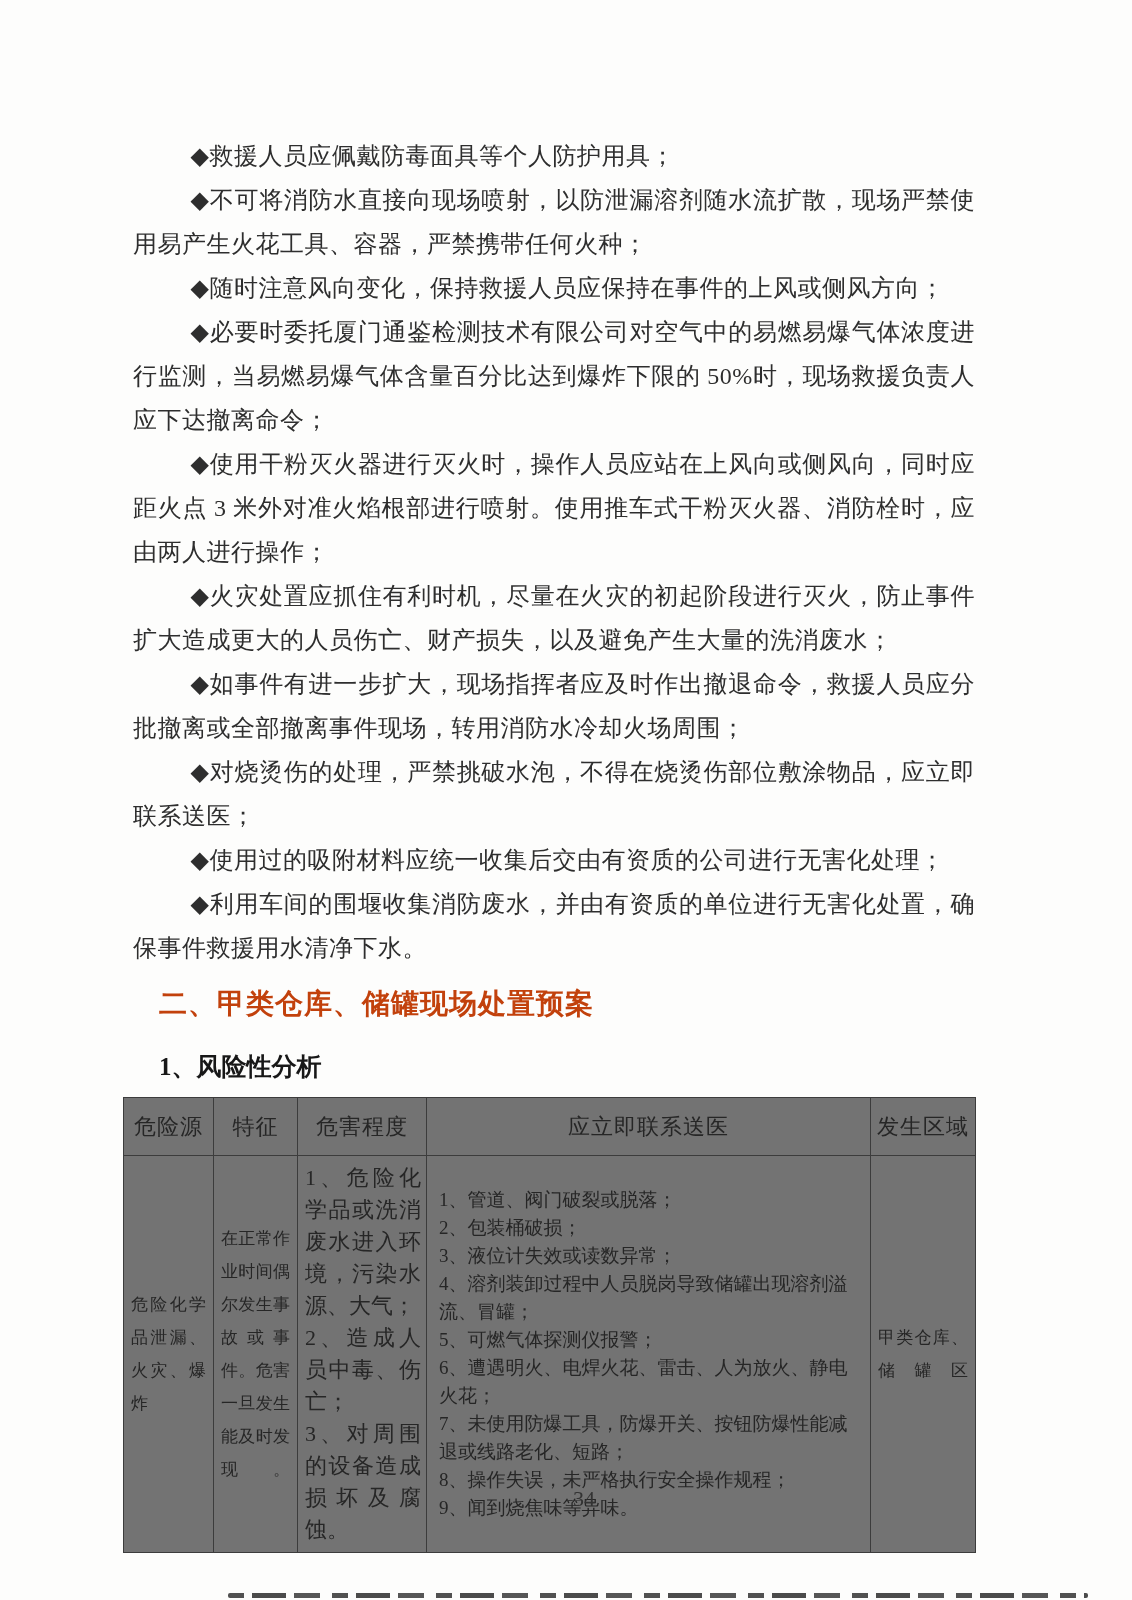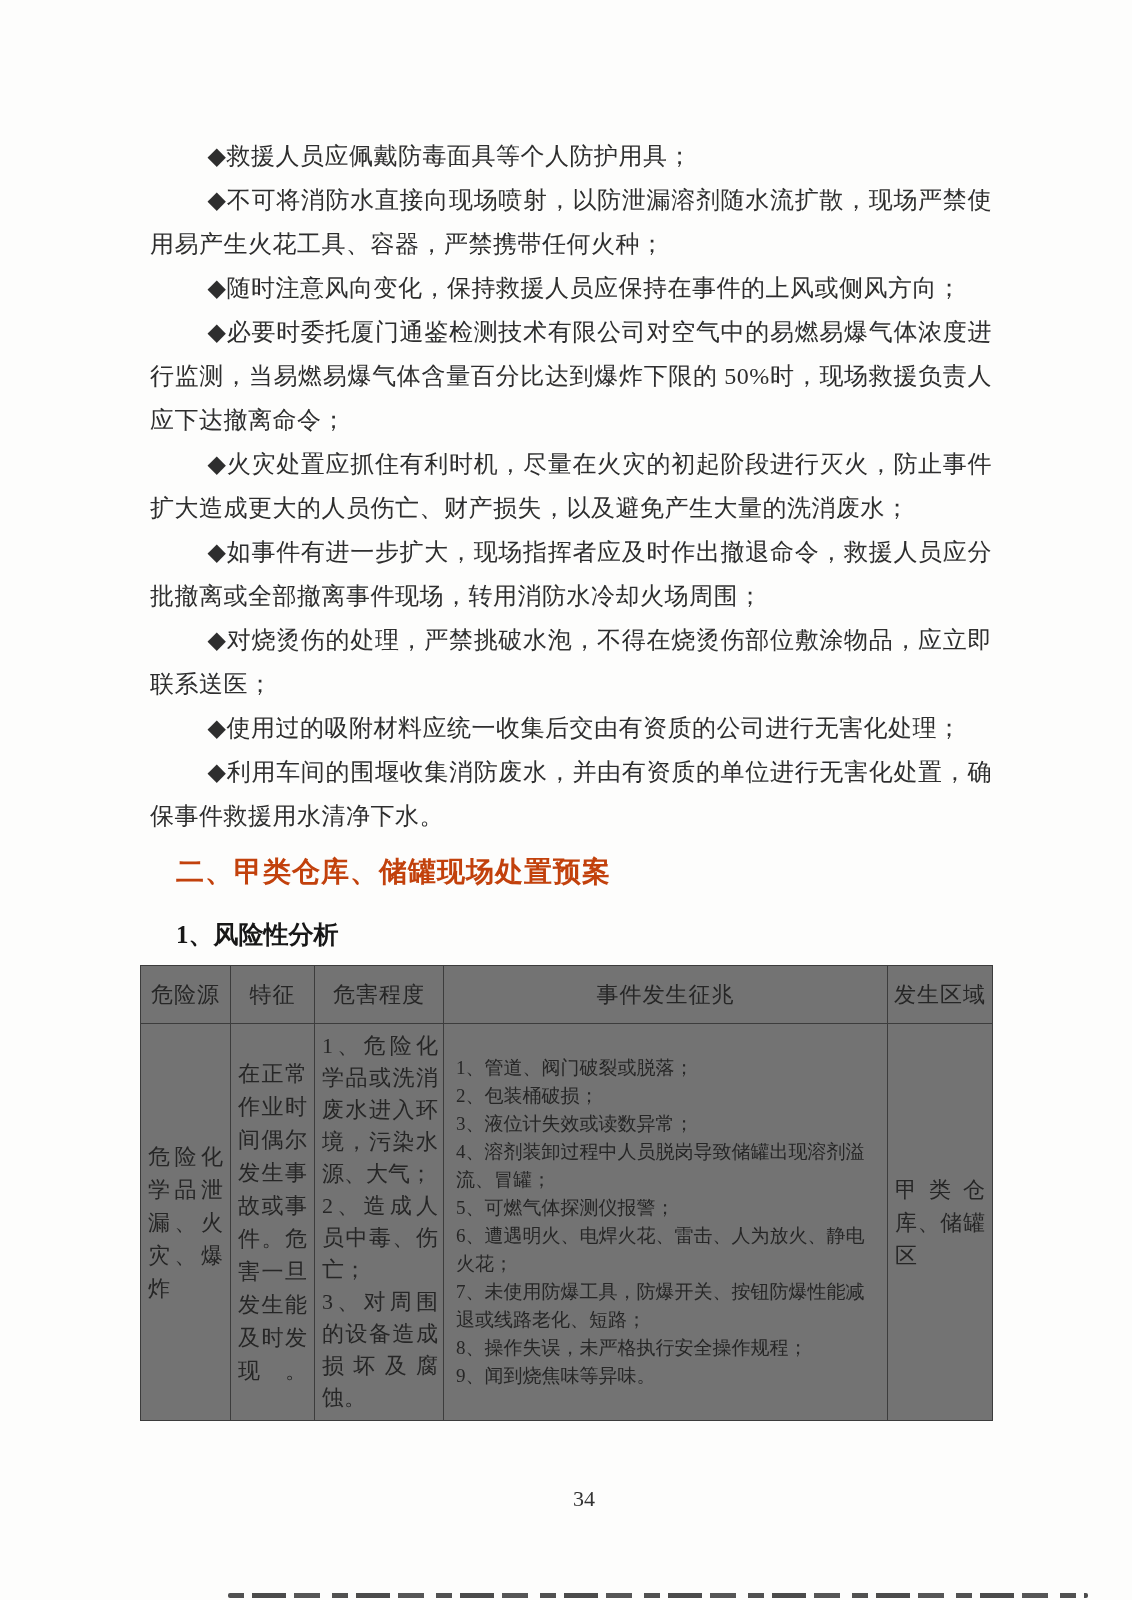--- a/index.html
+++ b/index.html
@@ -8,21 +8,21 @@
     width: 1132px;
     height: 1600px;
     margin: 0 auto;
     background: #fdfdfc;
     font-family: "Liberation Serif", "DejaVu Serif", serif;
     color: #2b2b2b;
     overflow: hidden;
   }
   .content {
     position: absolute;
-    left: 150px;
+    left: 133px;
     top: 134px;
     width: 842px;
   }
   .para {
     margin: 0;
     font-size: 24px;
     line-height: 44px;
     text-align: justify;
     text-indent: 2.4em;
     color: #2e2e2e;
@@ -59,21 +59,21 @@
     font-weight: normal;
     font-size: 22px;
     height: 58px;
     text-align: center;
     vertical-align: middle;
     color: #262626;
     letter-spacing: 1px;
   }
   table.risk td { height: 331px; color: #262626; }
   td.cell-justify {
-    font-size: 22px;
+    font-size: 17px;
     line-height: 33px;
     padding: 6px 7px;
     text-align: justify;
     text-align-last: justify;
     word-break: break-all;
     vertical-align: middle;
   }
   td.cell-severity {
     font-size: 22px;
     line-height: 32px;
@@ -123,20 +123,21 @@
 </head>
 <body>
 
 <div class="page">
   <div class="content">
 
     <p class="para">◆救援人员应佩戴防毒面具等个人防护用具；</p>
     <p class="para">◆不可将消防水直接向现场喷射，以防泄漏溶剂随水流扩散，现场严禁使用易产生火花工具、容器，严禁携带任何火种；</p>
     <p class="para">◆随时注意风向变化，保持救援人员应保持在事件的上风或侧风方向；</p>
     <p class="para">◆必要时委托厦门通鉴检测技术有限公司对空气中的易燃易爆气体浓度进行监测，当易燃易爆气体含量百分比达到爆炸下限的 50%时，现场救援负责人应下达撤离命令；</p>
+    <p class="para">◆使用干粉灭火器进行灭火时，操作人员应站在上风向或侧风向，同时应距火点 3 米外对准火焰根部进行喷射。使用推车式干粉灭火器、消防栓时，应由两人进行操作；</p>
     <p class="para">◆火灾处置应抓住有利时机，尽量在火灾的初起阶段进行灭火，防止事件扩大造成更大的人员伤亡、财产损失，以及避免产生大量的洗消废水；</p>
     <p class="para">◆如事件有进一步扩大，现场指挥者应及时作出撤退命令，救援人员应分批撤离或全部撤离事件现场，转用消防水冷却火场周围；</p>
     <p class="para">◆对烧烫伤的处理，严禁挑破水泡，不得在烧烫伤部位敷涂物品，应立即联系送医；</p>
     <p class="para">◆使用过的吸附材料应统一收集后交由有资质的公司进行无害化处理；</p>
     <p class="para">◆利用车间的围堰收集消防废水，并由有资质的单位进行无害化处置，确保事件救援用水清净下水。</p>
 
     <div class="heading">二、甲类仓库、储罐现场处置预案</div>
     <div class="subheading">1、风险性分析</div>
 
     <table class="risk">
@@ -145,21 +146,21 @@
         <col class="col-feature">
         <col class="col-harm">
         <col class="col-signs">
         <col class="col-area">
       </colgroup>
       <thead>
         <tr>
           <th>危险源</th>
           <th>特征</th>
           <th>危害程度</th>
-          <th>事件发生征兆</th>
+          <th>应立即联系送医</th>
           <th>发生区域</th>
         </tr>
       </thead>
       <tbody>
         <tr>
           <td class="cell-justify">危险化学品泄漏、火灾、爆炸</td>
           <td class="cell-justify">在正常作业时间偶尔发生事故或事件。危害一旦发生能及时发现。</td>
           <td class="cell-severity">1、危险化学品或洗消废水进入环境，污染水源、大气；
 2、造成人员中毒、伤亡；
 3、对周围的设备造成损坏及腐蚀。</td>

